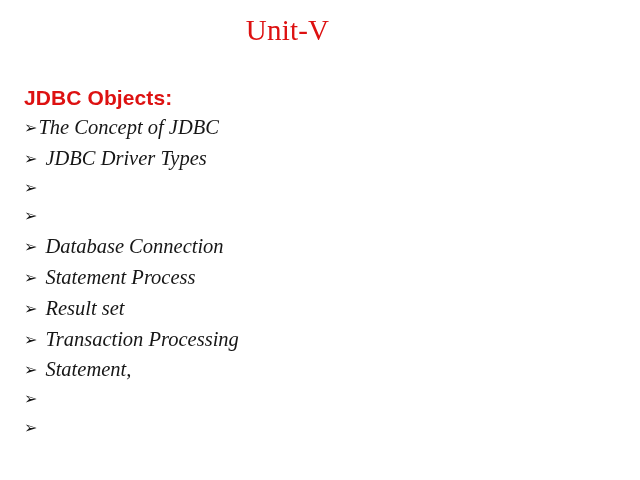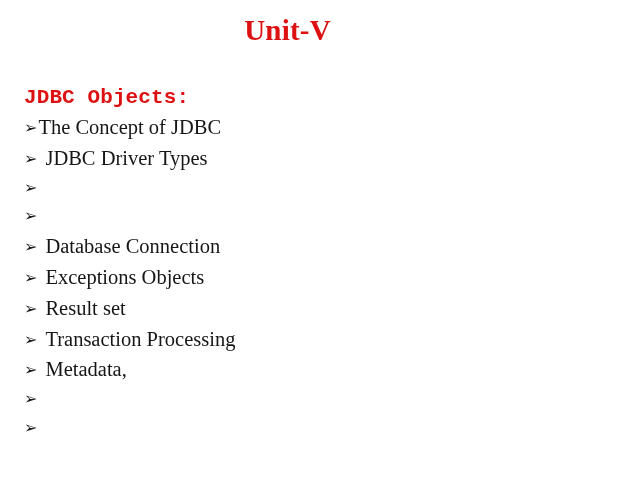--- a/index.html
+++ b/index.html
@@ -20,35 +20,35 @@
   }
   
   #slide-title {
     position: absolute;
     left: 0;
     top: 12px;
     width: 575px;
     text-align: center;
     font-family: "Liberation Serif", "DejaVu Serif", serif;
     font-size: 29px;
-    font-weight: 700;
+    font-weight: 400;
     line-height: 36px;
     color: #dd1111;
     letter-spacing: 0.2px;
     white-space: nowrap;
   }
   
   #body-block {
     position: absolute;
     left: 24px;
     top: 85px;
     width: 570px;
   }
   #section-heading {
-    font-family: Liberation Mono, monospace;
+    font-family: Liberation Sans, sans-serif;
     font-size: 21px;
     font-weight: 700;
     line-height: 25px;
     color: #dd1111;
     margin: 0 0 3px 0;
     white-space: nowrap;
     letter-spacing: 0.1px;
   }
   #bullet-list {
     list-style: none;
@@ -69,20 +69,21 @@
     flex: 0 0 auto;
     font-family: "DejaVu Sans", sans-serif;
     font-size: 16px;
     line-height: 28.8px;
     color: #161616;
     transform: translateY(-1px);
   }
   .bullet-text {
     display: inline-block;
     flex: 0 0 auto;
+    font-style: italic;
   }
   
   .bullet-item.tight .bullet-text {
     padding-left: 1px;
   }
   
   .bullet-item.loose .bullet-text {
     padding-left: 8px;
   }
 </style>
@@ -111,33 +112,33 @@
         </li>
         <li class="bullet-item loose">
           <span class="bullet-marker">➢</span>
         </li>
         <li class="bullet-item loose">
           <span class="bullet-marker">➢</span>
           <span class="bullet-text">Database Connection</span>
         </li>
         <li class="bullet-item loose">
           <span class="bullet-marker">➢</span>
-          <span class="bullet-text">Exceptions Objects</span>
+          <span class="bullet-text">Statement Process</span>
         </li>
         <li class="bullet-item loose">
           <span class="bullet-marker">➢</span>
           <span class="bullet-text">Result set</span>
         </li>
         <li class="bullet-item loose">
           <span class="bullet-marker">➢</span>
           <span class="bullet-text">Transaction Processing</span>
         </li>
         <li class="bullet-item loose">
           <span class="bullet-marker">➢</span>
-          <span class="bullet-text">Metadata,</span>
+          <span class="bullet-text">Statement,</span>
         </li>
         <li class="bullet-item tight">
           <span class="bullet-marker">➢</span>
         </li>
         <li class="bullet-item loose">
           <span class="bullet-marker">➢</span>
         </li>
       </ul>
 
   </div>

